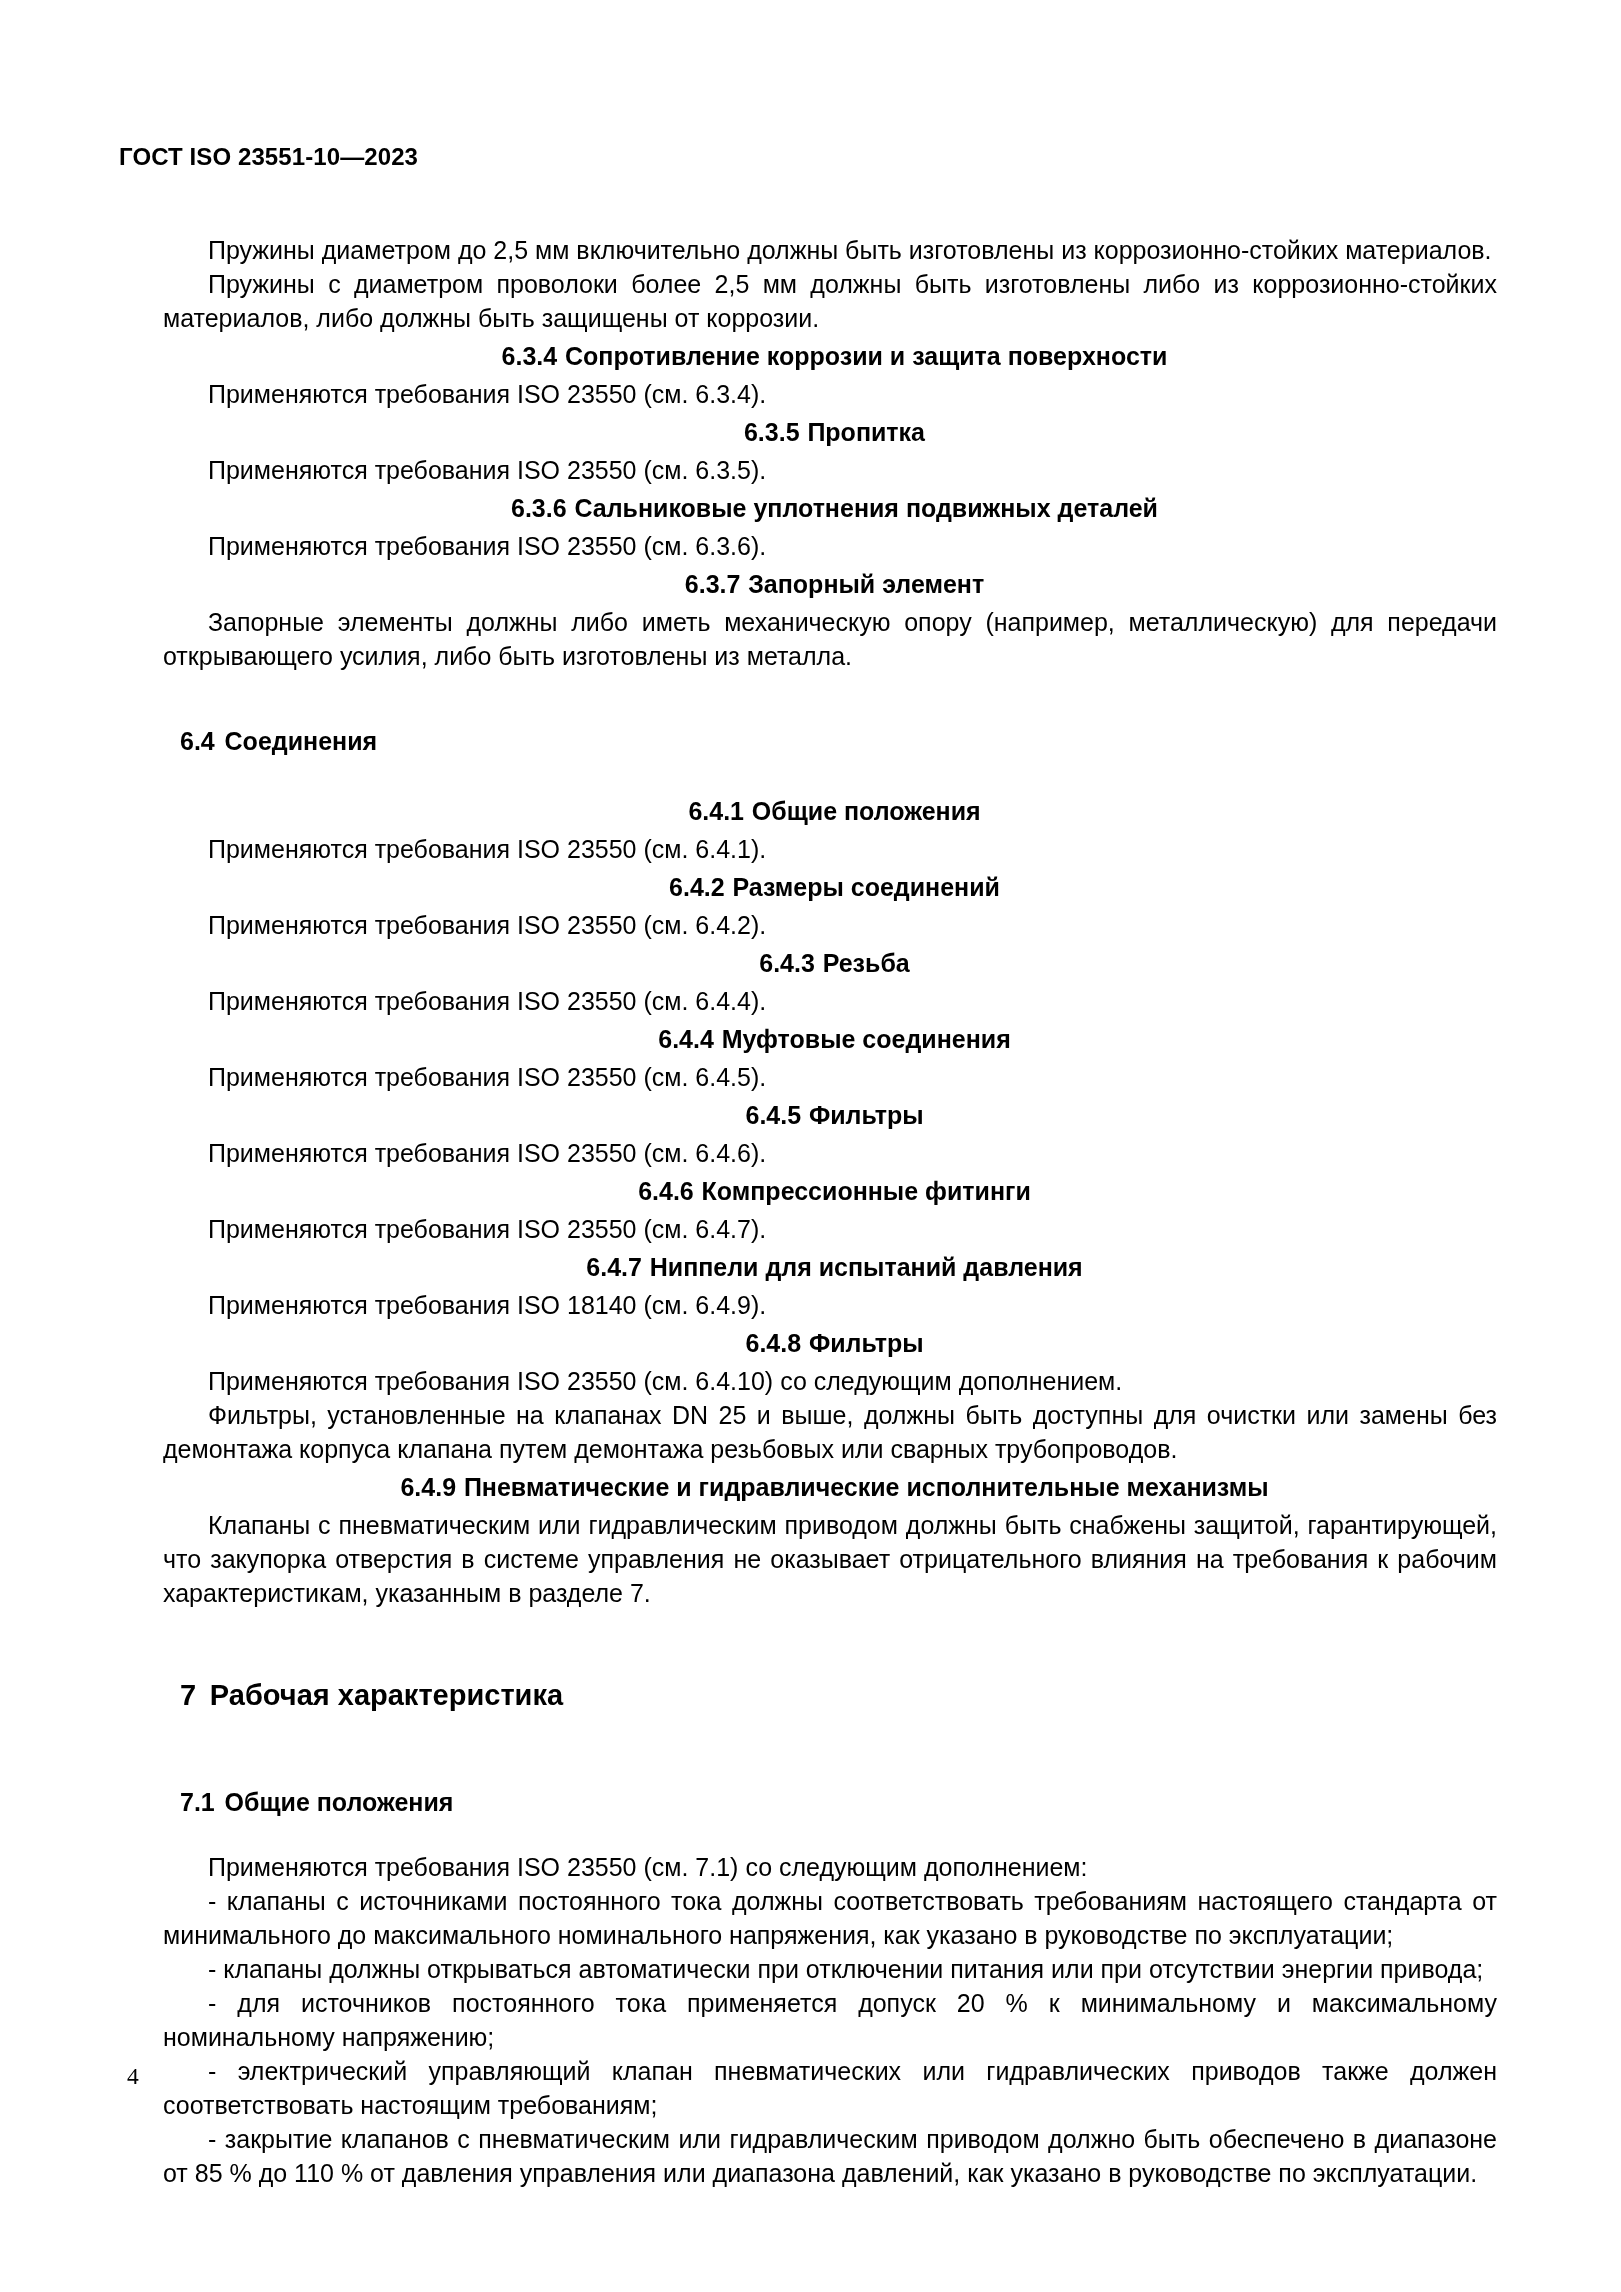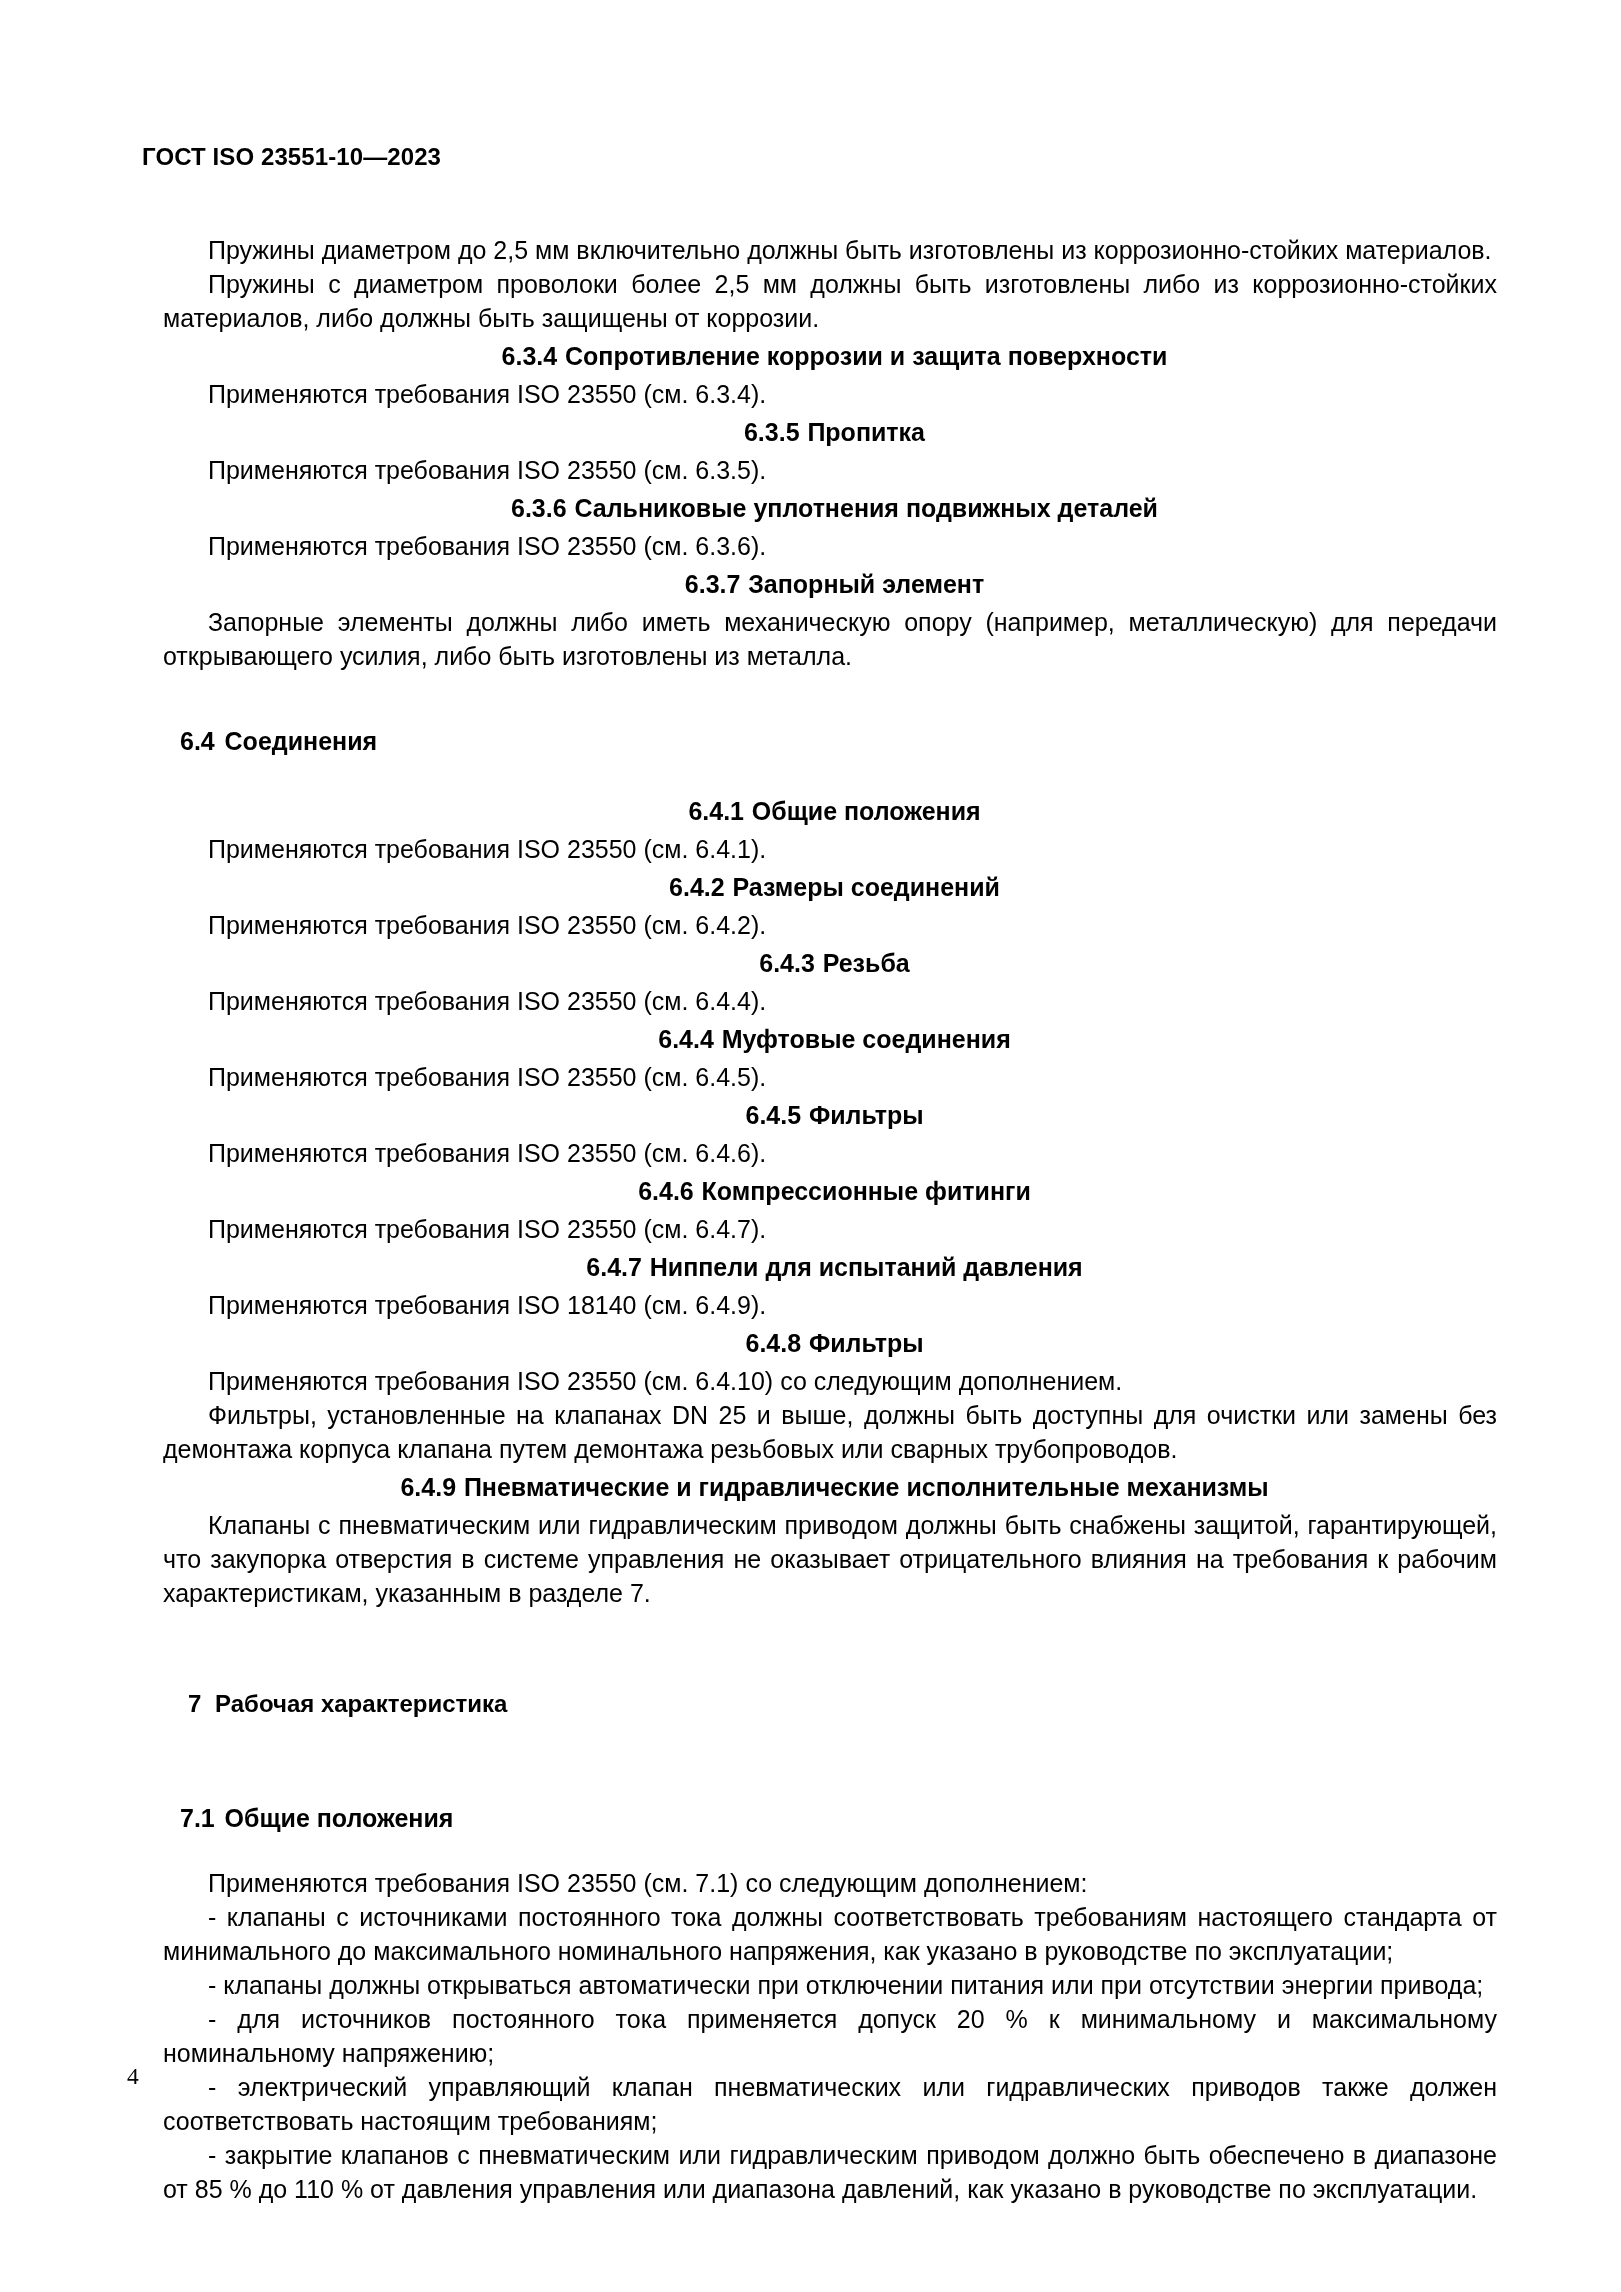--- a/index.html
+++ b/index.html
@@ -17,21 +17,21 @@
     width: 1621px;
     height: 2293px;
     background: #ffffff;
     box-sizing: border-box;
     overflow: hidden;
   }
 
   
   .doc-header {
     position: absolute;
-    left: 142px;
+    left: 119px;
     top: 143px;
     font-size: 24px;
     font-weight: bold;
     letter-spacing: 0.1px;
     white-space: nowrap;
   }
 
   
   .body-col {
     position: absolute;
@@ -71,22 +71,22 @@
     line-height: 34px;
     font-weight: bold;
     text-indent: 45px;
     text-align: left;
   }
   h2.clause .num {
     margin-right: 9.8px;
   }
 
   h1.section {
-    margin: 16px;
-    font-size: 24px;
+    margin: 8px;
+    font-size: 29px;
     line-height: 37px;
     font-weight: bold;
     text-indent: 45px;
     text-align: left;
   }
   h1.section .num {
     margin-right: 13.7px;
   }
   .gap-md { height: 23.5px; }
   .gap-lg { height: 43px; }

